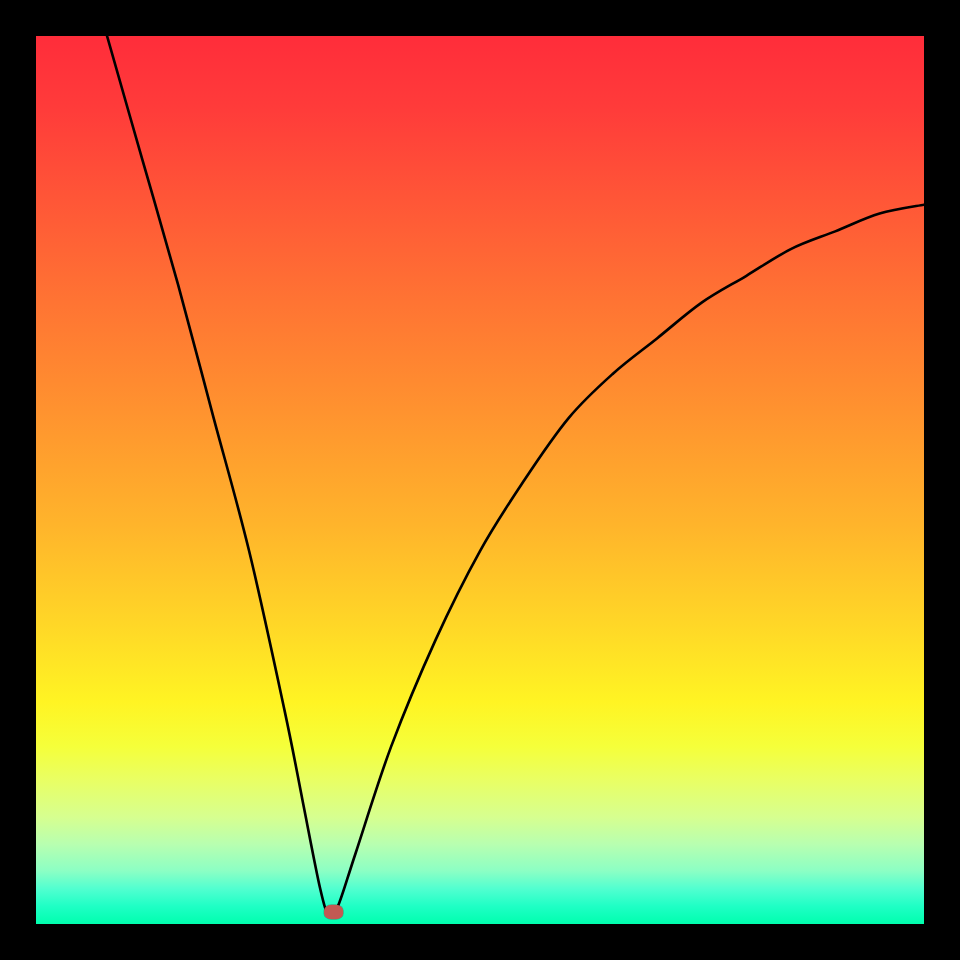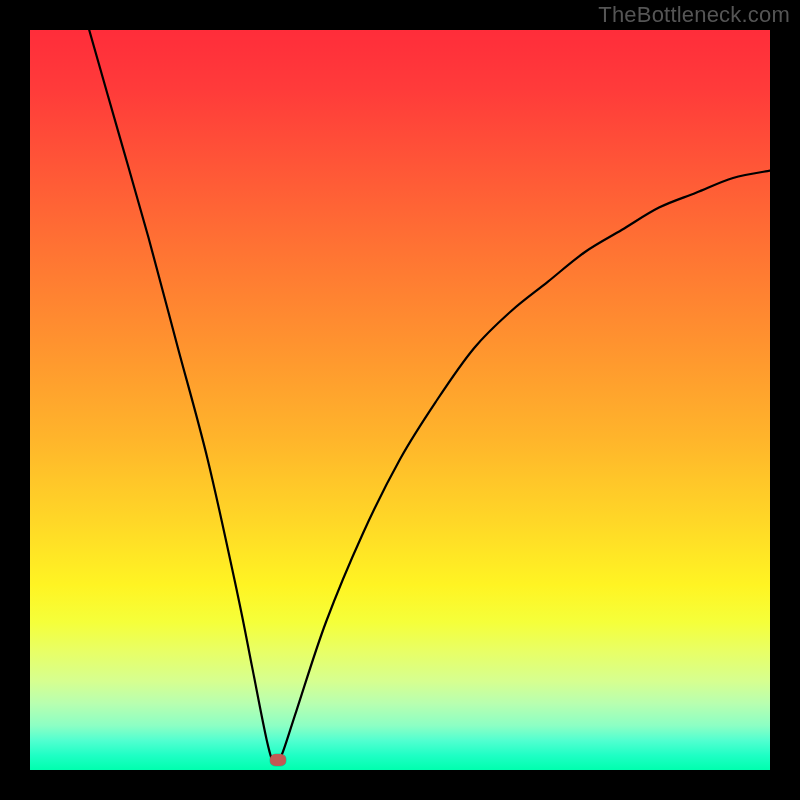--- a/index.html
+++ b/index.html
@@ -72,21 +72,20 @@
     border-radius: 6px / 5px;
     background: #c25953;
     transform: translate(-50%, -50%);
     box-shadow: 0 0 0 0.5px rgba(0,0,0,0.2);
   }
 </style>
 </head>
 <body>
 
 <div class="frame">
-  <div class="watermark">TheBottleneck.com</div>
 
   <div class="plot-area">
     <div class="gradient-bg"></div>
 
     <svg class="curve" viewBox="0 0 740 740" preserveAspectRatio="none">
       <path id="curve-path" fill="none" stroke="#000" stroke-width="2.2" stroke-linecap="round" stroke-linejoin="round" d="M 59.2 0.0 C 64.1 17.3, 78.9 69.1, 88.8 103.6 C 98.7 138.1, 108.5 171.4, 118.4 207.2 C 128.3 243.0, 138.1 281.2, 148.0 318.2 C 157.9 355.2, 167.7 388.5, 177.6 429.2 C 187.5 469.9, 199.8 527.9, 207.2 562.4 C 214.6 596.9, 217.1 611.7, 222.0 636.4 C 226.9 661.1, 233.1 694.4, 236.8 710.4 C 240.5 726.4, 241.7 730.1, 244.2 732.6 C 246.7 735.1, 247.9 733.8, 251.6 725.2 C 255.3 716.6, 259.0 703.0, 266.4 680.8 C 273.8 658.6, 284.9 621.6, 296.0 592.0 C 307.1 562.4, 320.7 530.3, 333.0 503.2 C 345.3 476.1, 357.7 451.4, 370.0 429.2 C 382.3 407.0, 394.7 388.5, 407.0 370.0 C 419.3 351.5, 431.7 333.0, 444.0 318.2 C 456.3 303.4, 468.7 292.3, 481.0 281.2 C 493.3 270.1, 505.7 261.5, 518.0 251.6 C 530.3 241.7, 542.7 230.6, 555.0 222.0 C 567.3 213.4, 579.7 207.2, 592.0 199.8 C 604.3 192.4, 616.7 183.8, 629.0 177.6 C 641.3 171.4, 653.7 167.7, 666.0 162.8 C 678.3 157.9, 690.7 151.7, 703.0 148.0 C 715.3 144.3, 733.8 141.8, 740.0 140.6"></path>
     </svg>
 
     <div id="marker" class="marker" style="left: 248px; top: 730px;"></div>
   </div>

